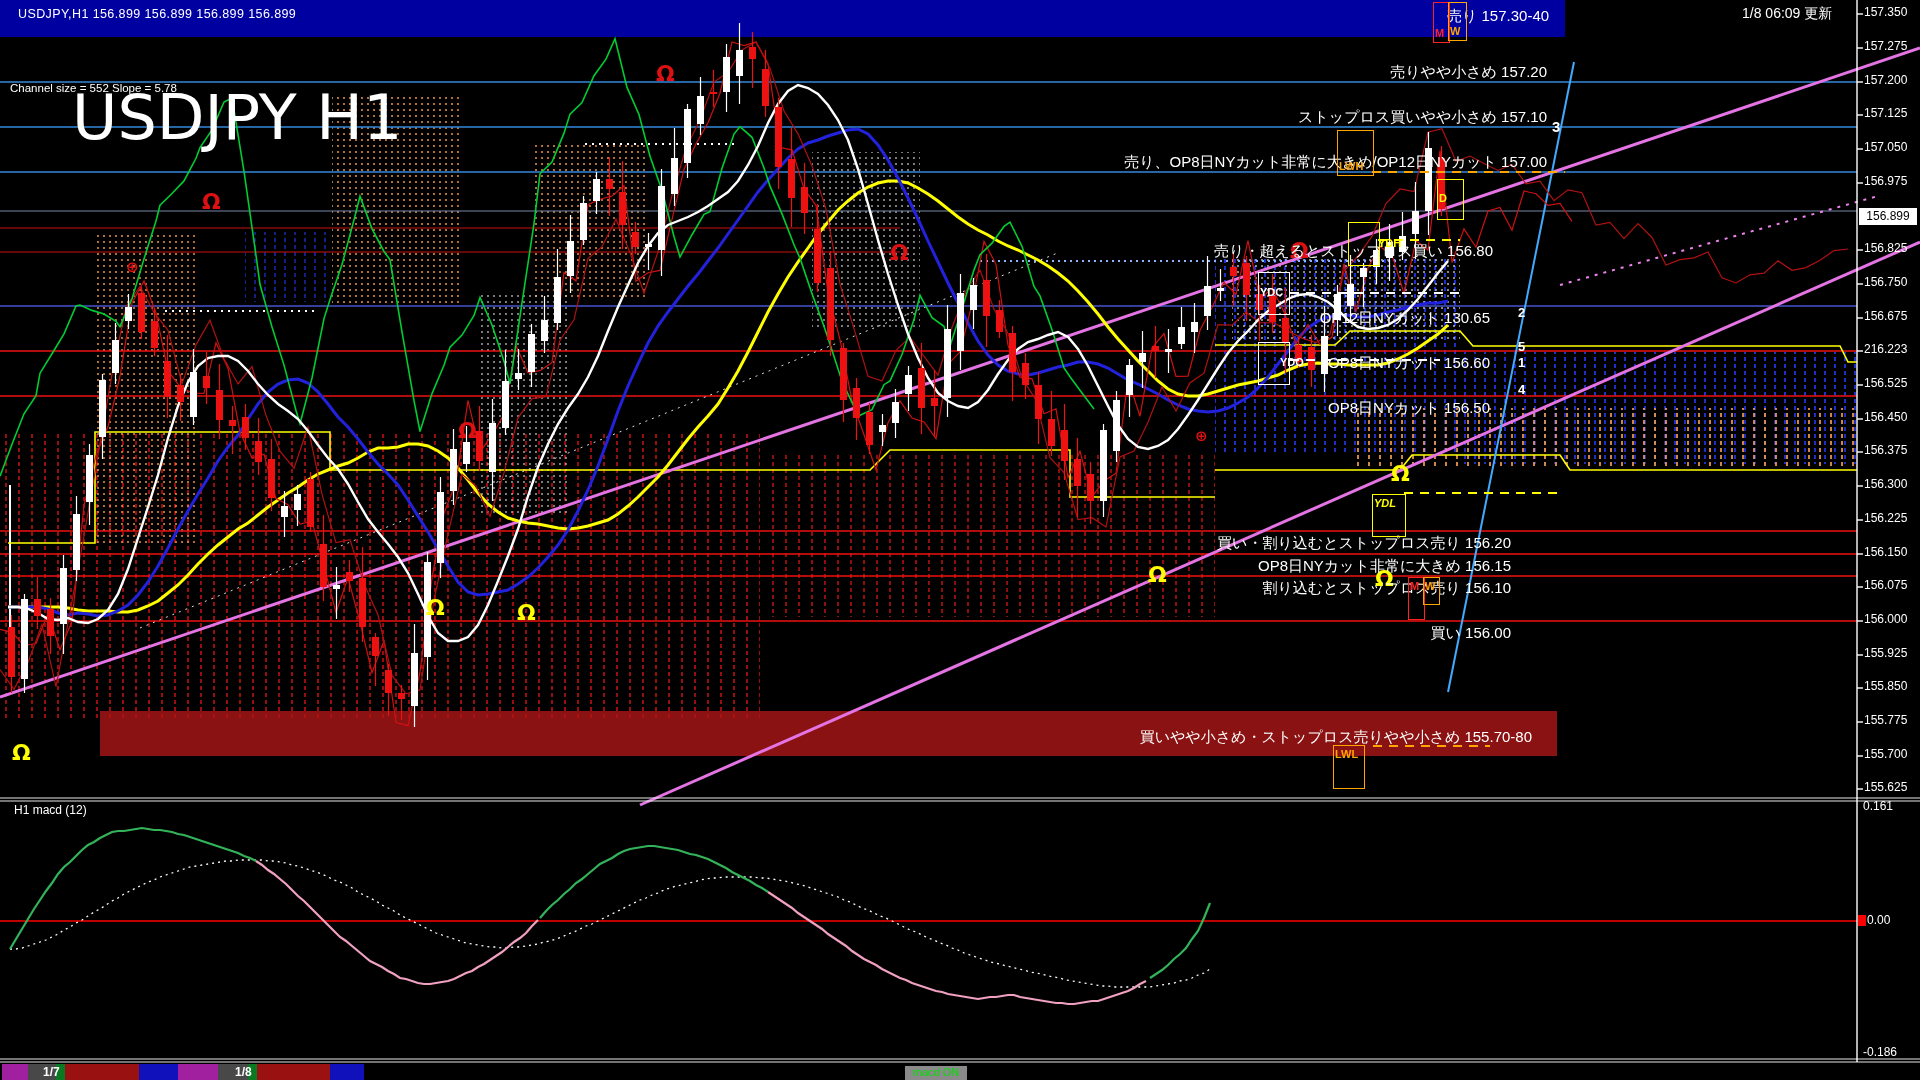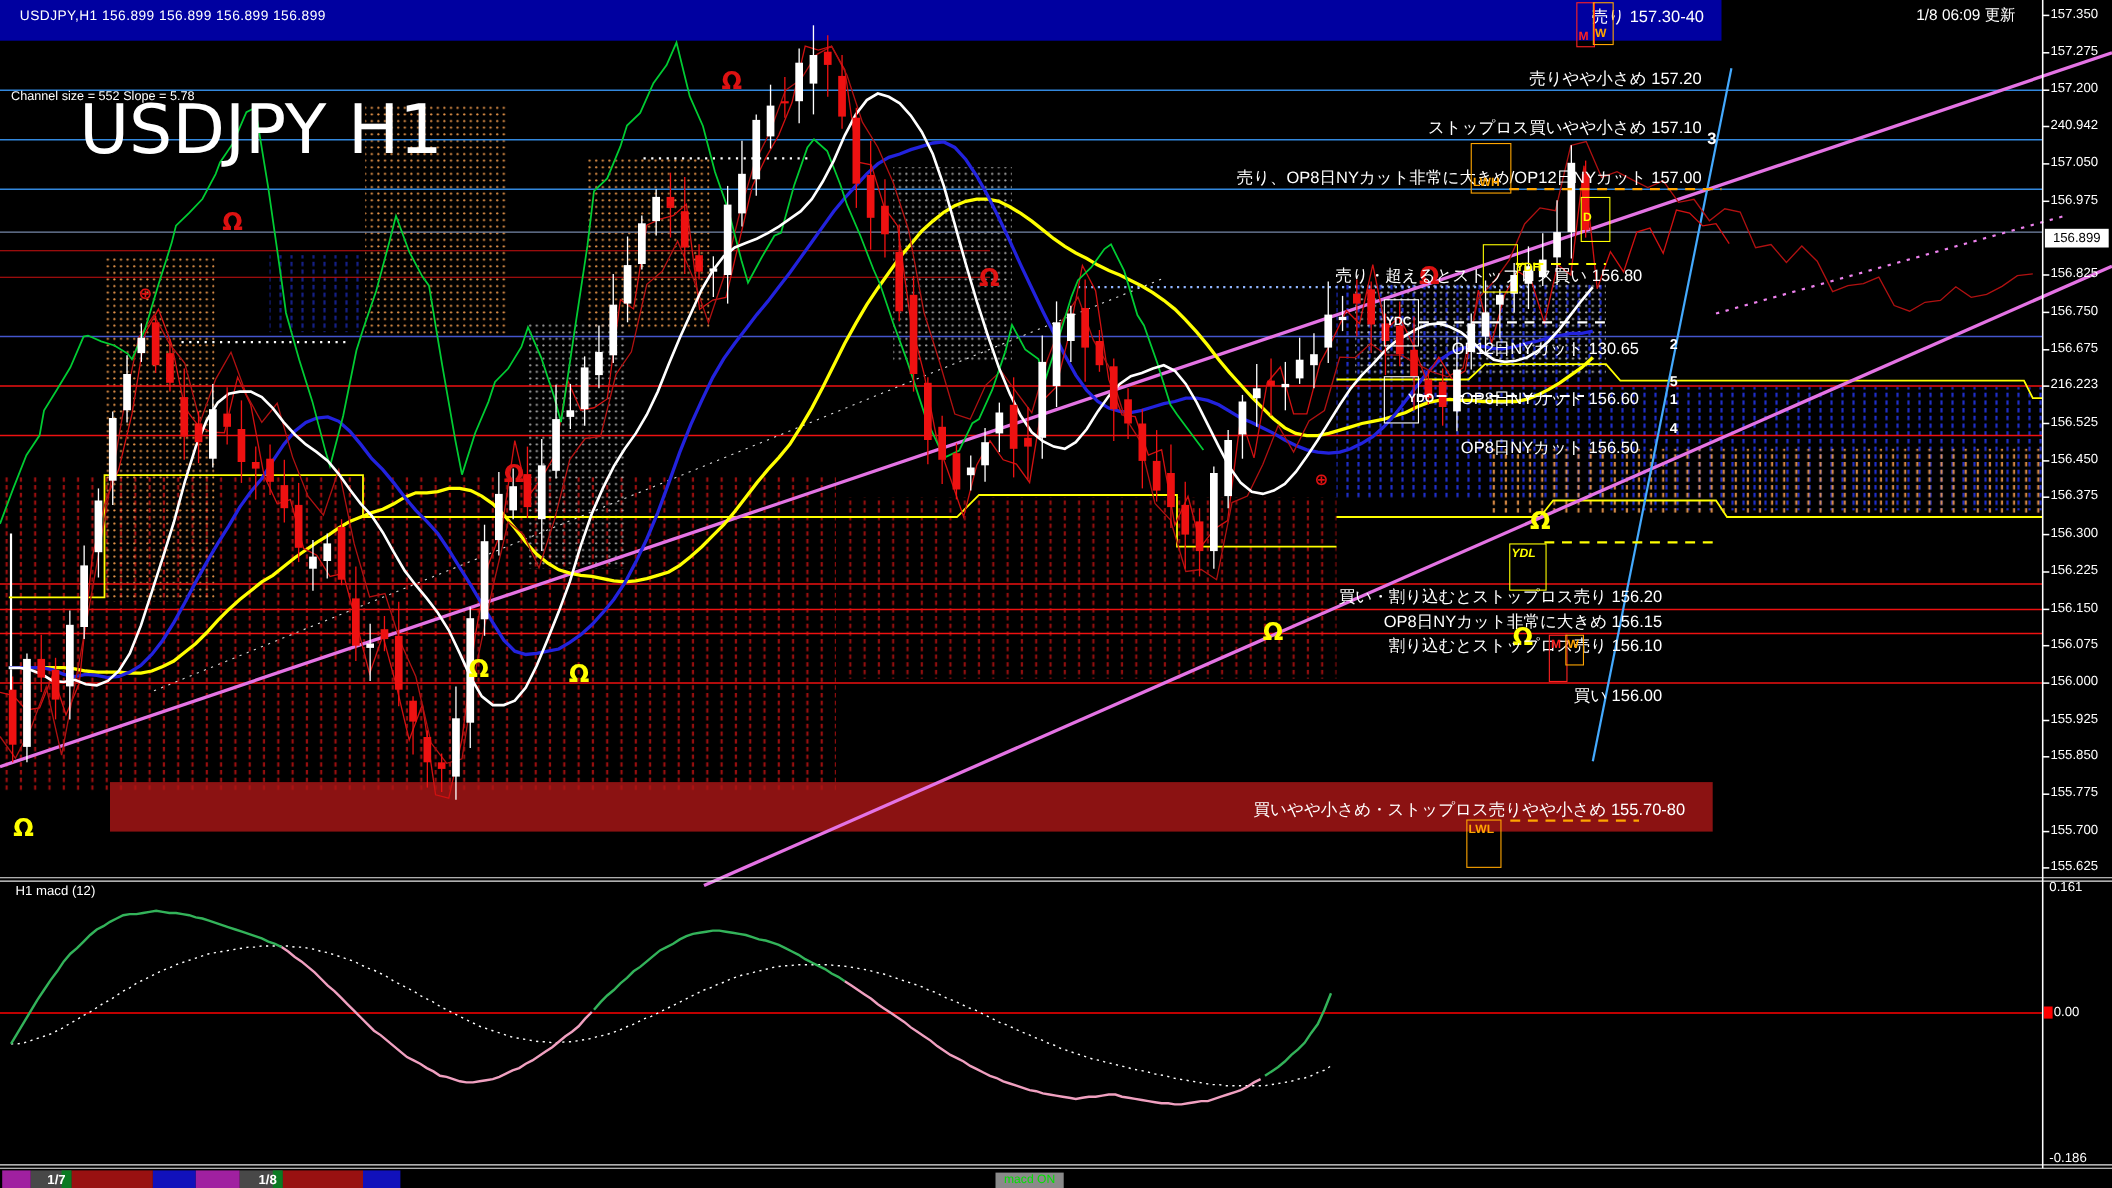--- a/index.html
+++ b/index.html
@@ -399,21 +399,21 @@
     <div class="ov" id="buyzone-label">買いやや小さめ・ストップロス売りやや小さめ 155.70-80</div>
     <div class="ov" id="macd-label">H1 macd (12)</div>
     <div class="ov mval" id="macd-max" style="top:800px">0.161</div>
     <div class="ov mval" id="macd-zero" style="top:914px;left:1867px">0.00</div>
     <div class="ov mval" id="macd-min" style="top:1046px">-0.186</div>
     <div class="ov mval" id="macd-scale" style="top:1064px">110000</div>
     <div class="ov" id="cur-price">156.899</div>
   <div class="ov axl" style="top: 6px;">157.350</div>
       <div class="ov axl" style="top: 40px;">157.275</div>
       <div class="ov axl" style="top: 74px;">157.200</div>
-      <div class="ov axl" style="top: 107px;">240.942</div>
+      <div class="ov axl" style="top: 107px;">157.125</div>
       <div class="ov axl" style="top: 141px;">157.050</div>
       <div class="ov axl" style="top: 175px;">156.975</div>
       <div class="ov axl" style="top: 242px;">156.825</div>
       <div class="ov axl" style="top: 276px;">156.750</div>
       <div class="ov axl" style="top: 310px;">156.675</div>
       <div class="ov axl" style="top: 343px;">216.223</div>
       <div class="ov axl" style="top: 377px;">156.525</div>
       <div class="ov axl" style="top: 411px;">156.450</div>
       <div class="ov axl" style="top: 444px;">156.375</div>
       <div class="ov axl" style="top: 478px;">156.300</div>

